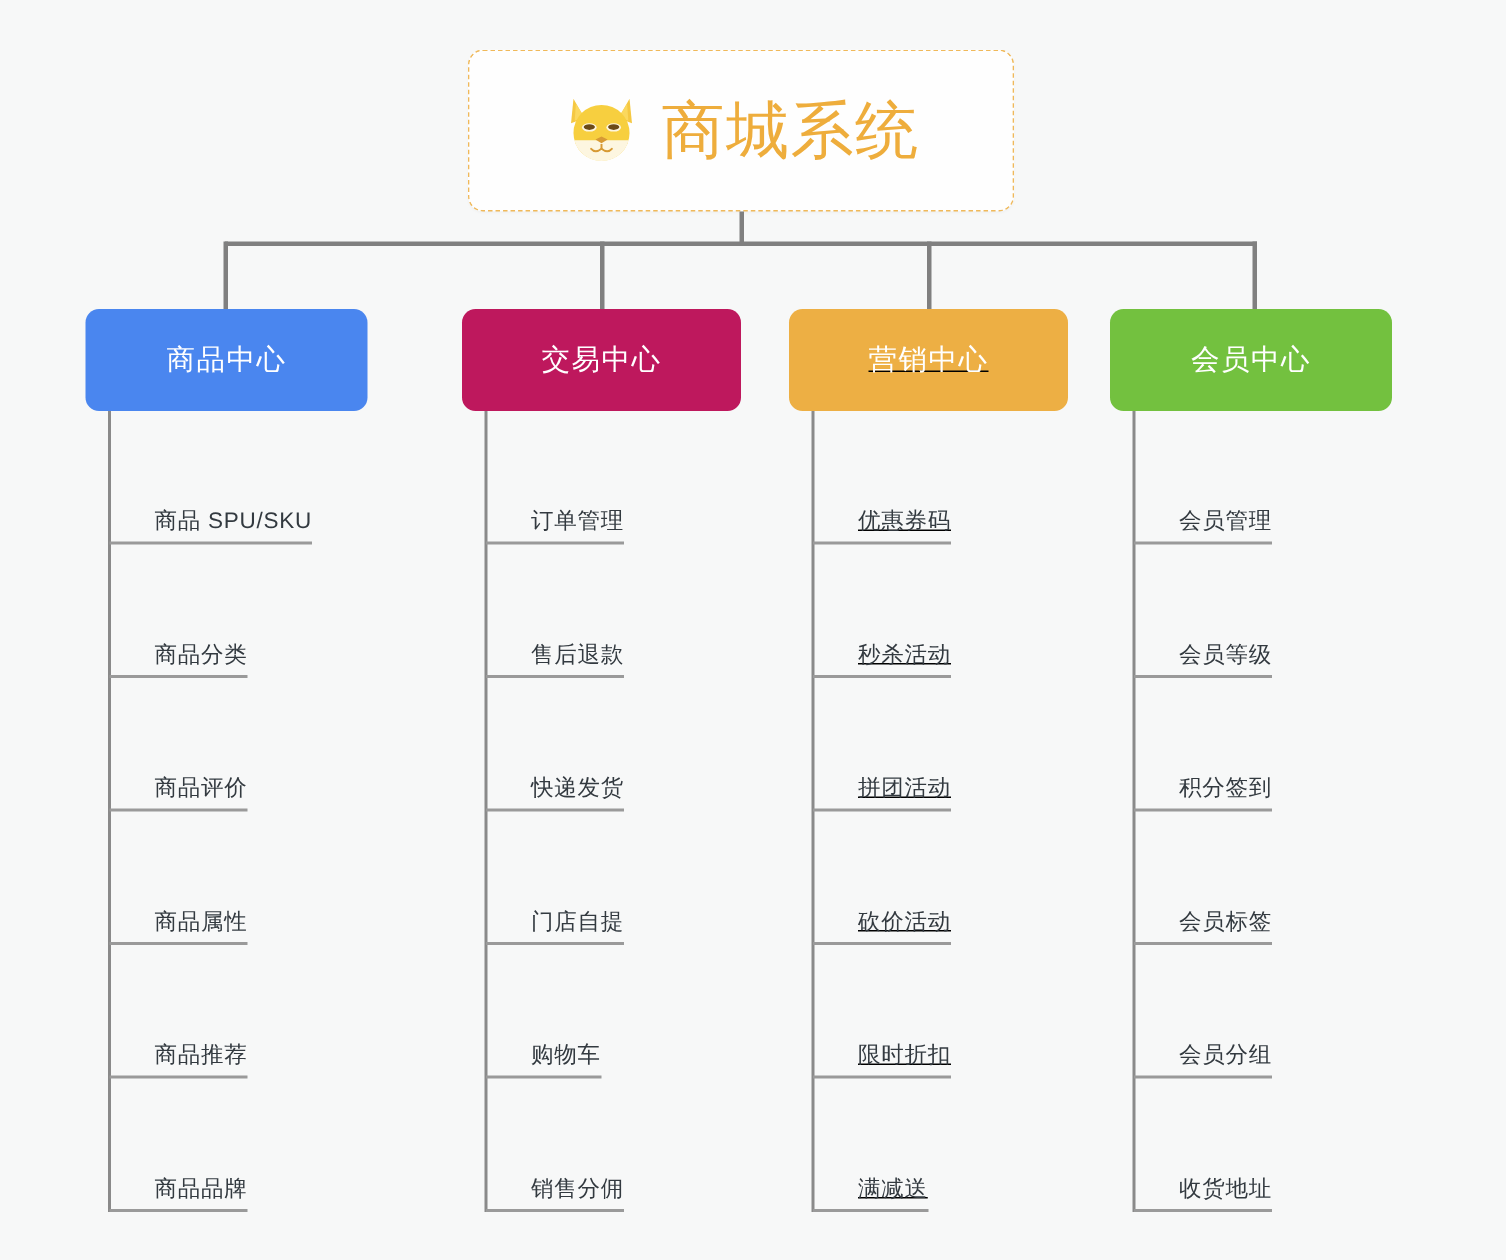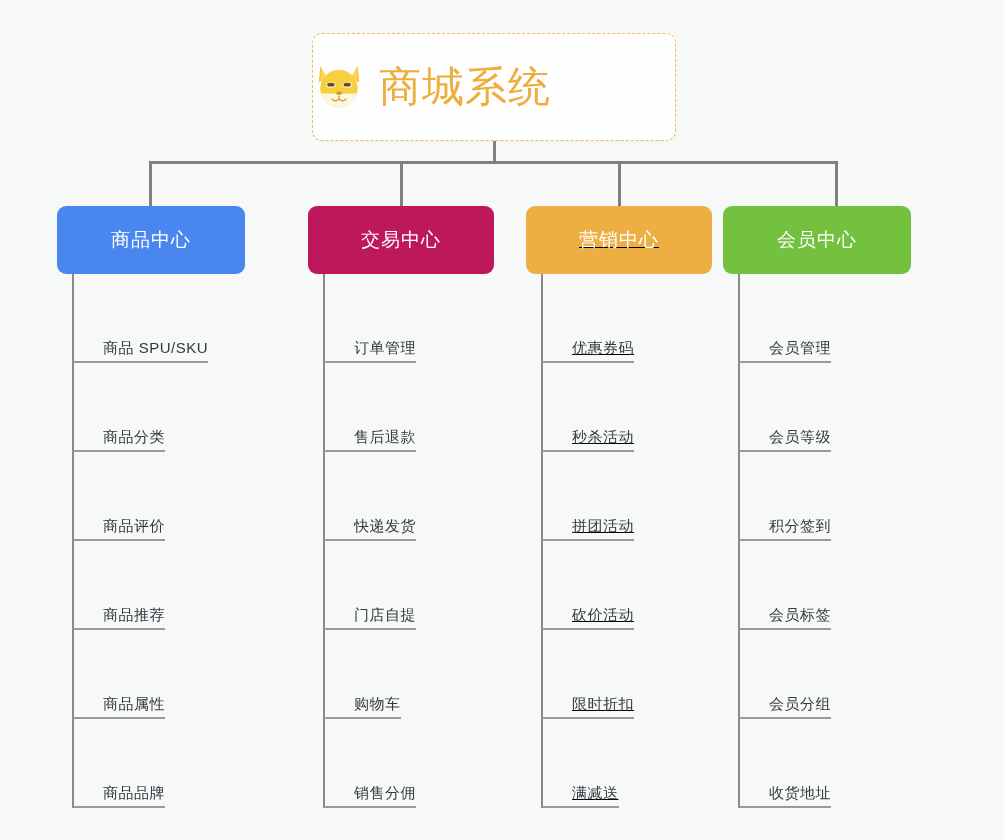--- a/index.html
+++ b/index.html
@@ -27,20 +27,21 @@
     left: 312px;
     top: 33px;
     width: 364px;
     height: 108px;
     box-sizing: border-box;
     background: #fefefe;
     border: 1px dashed #f0b95a;
     border-radius: 10px;
     display: flex;
     align-items: center;
+    justify-content: center;
     gap: 14px;
     box-shadow: 0 1px 2px rgba(0,0,0,0.03);
   }
   .root-icon {
     width: 52px;
     height: 52px;
     flex: 0 0 auto;
     display: block;
   }
   .root-title {
@@ -64,21 +65,21 @@
   .conn-v-c3    { left: 835px; top: 161px;  width: 3px;  height: 47px; }
 
   
   .column {
     position: absolute;
     top: 206px;
   }
   .col-0 { left: 57px;  }
   .col-1 { left: 308px; }
   .col-2 { left: 526px; text-decoration: underline; }
-  .col-3 { left: 723px; }
+  .col-3 { left: 740px; }
 
   .category-box {
     width: 188px;
     height: 68px;
     border-radius: 9px;
     display: flex;
     align-items: center;
     justify-content: center;
     color: #ffffff;
     font-size: 19px;
@@ -164,24 +165,24 @@
       <div class="leaf-item">
           <span class="leaf-label">商品 SPU/SKU</span>
         </div>
       <div class="leaf-item">
           <span class="leaf-label">商品分类</span>
         </div>
       <div class="leaf-item">
           <span class="leaf-label">商品评价</span>
         </div>
       <div class="leaf-item">
+          <span class="leaf-label">商品属性</span>
+        </div>
+      <div class="leaf-item">
           <span class="leaf-label">商品推荐</span>
-        </div>
-      <div class="leaf-item">
-          <span class="leaf-label">商品属性</span>
         </div>
       <div class="leaf-item">
           <span class="leaf-label">商品品牌</span>
         </div>
     </div>
   </div>
 
   <div class="column col-1">
     <div class="category-box" style="background: #be185d;">
       <span>交易中心</span>

